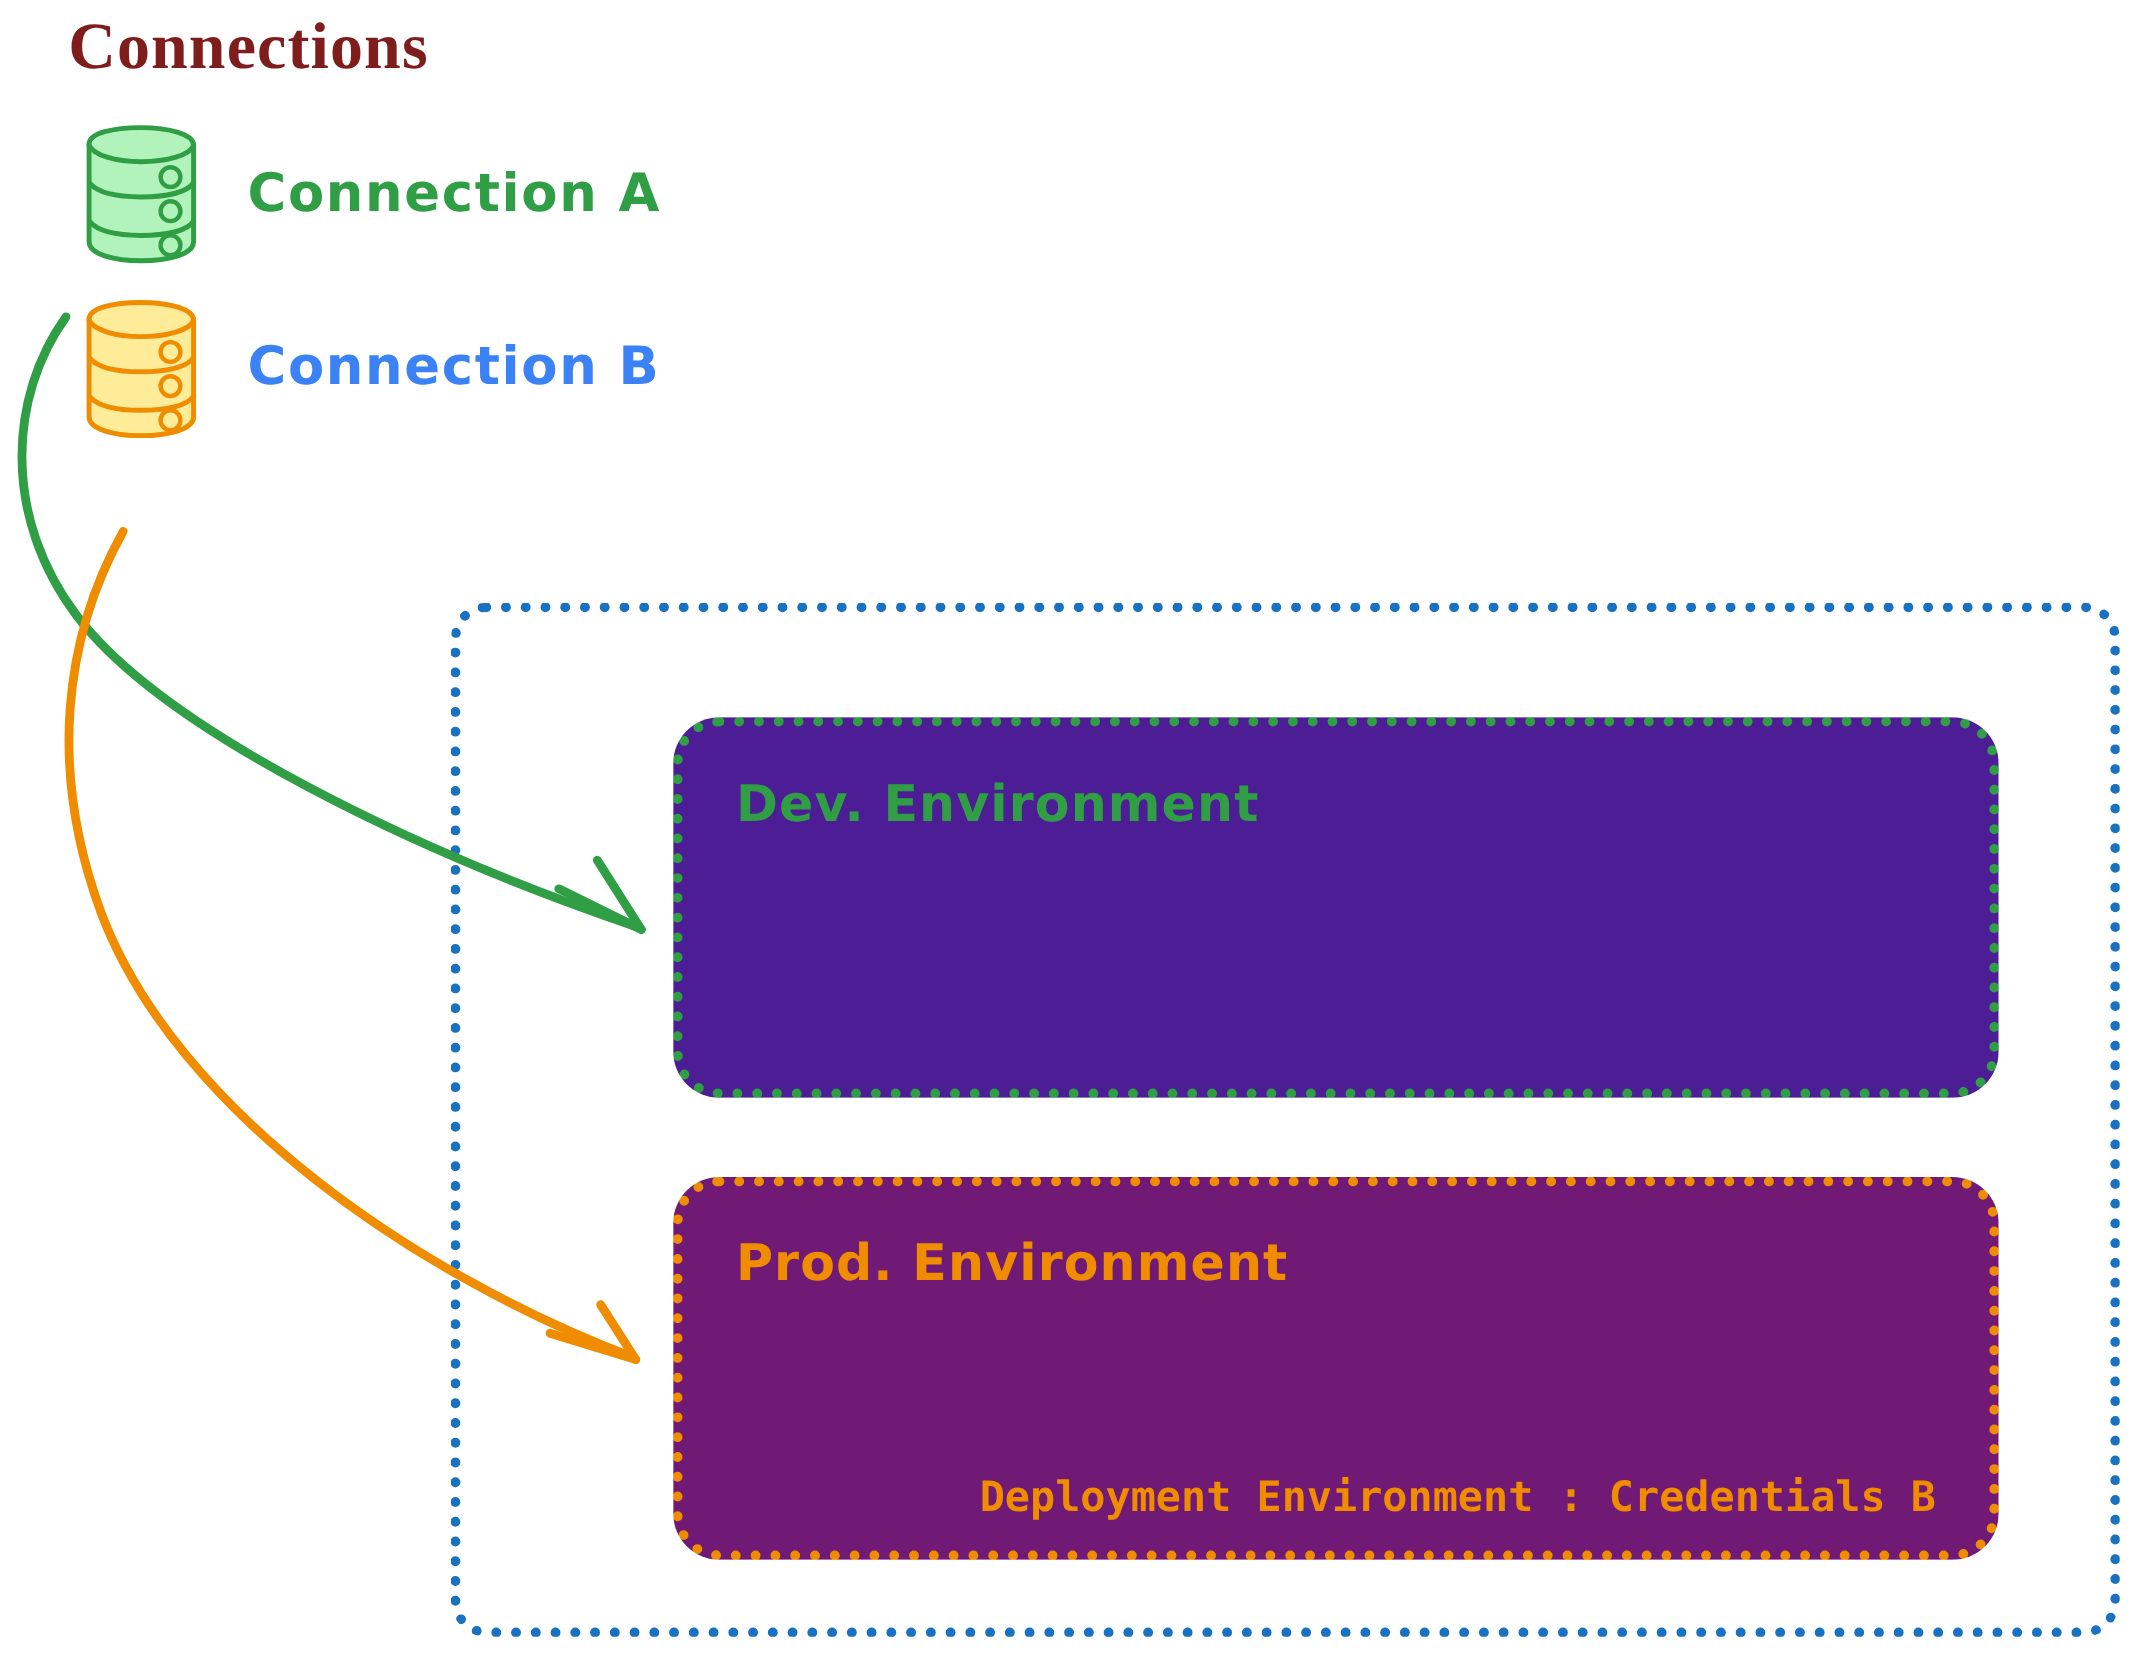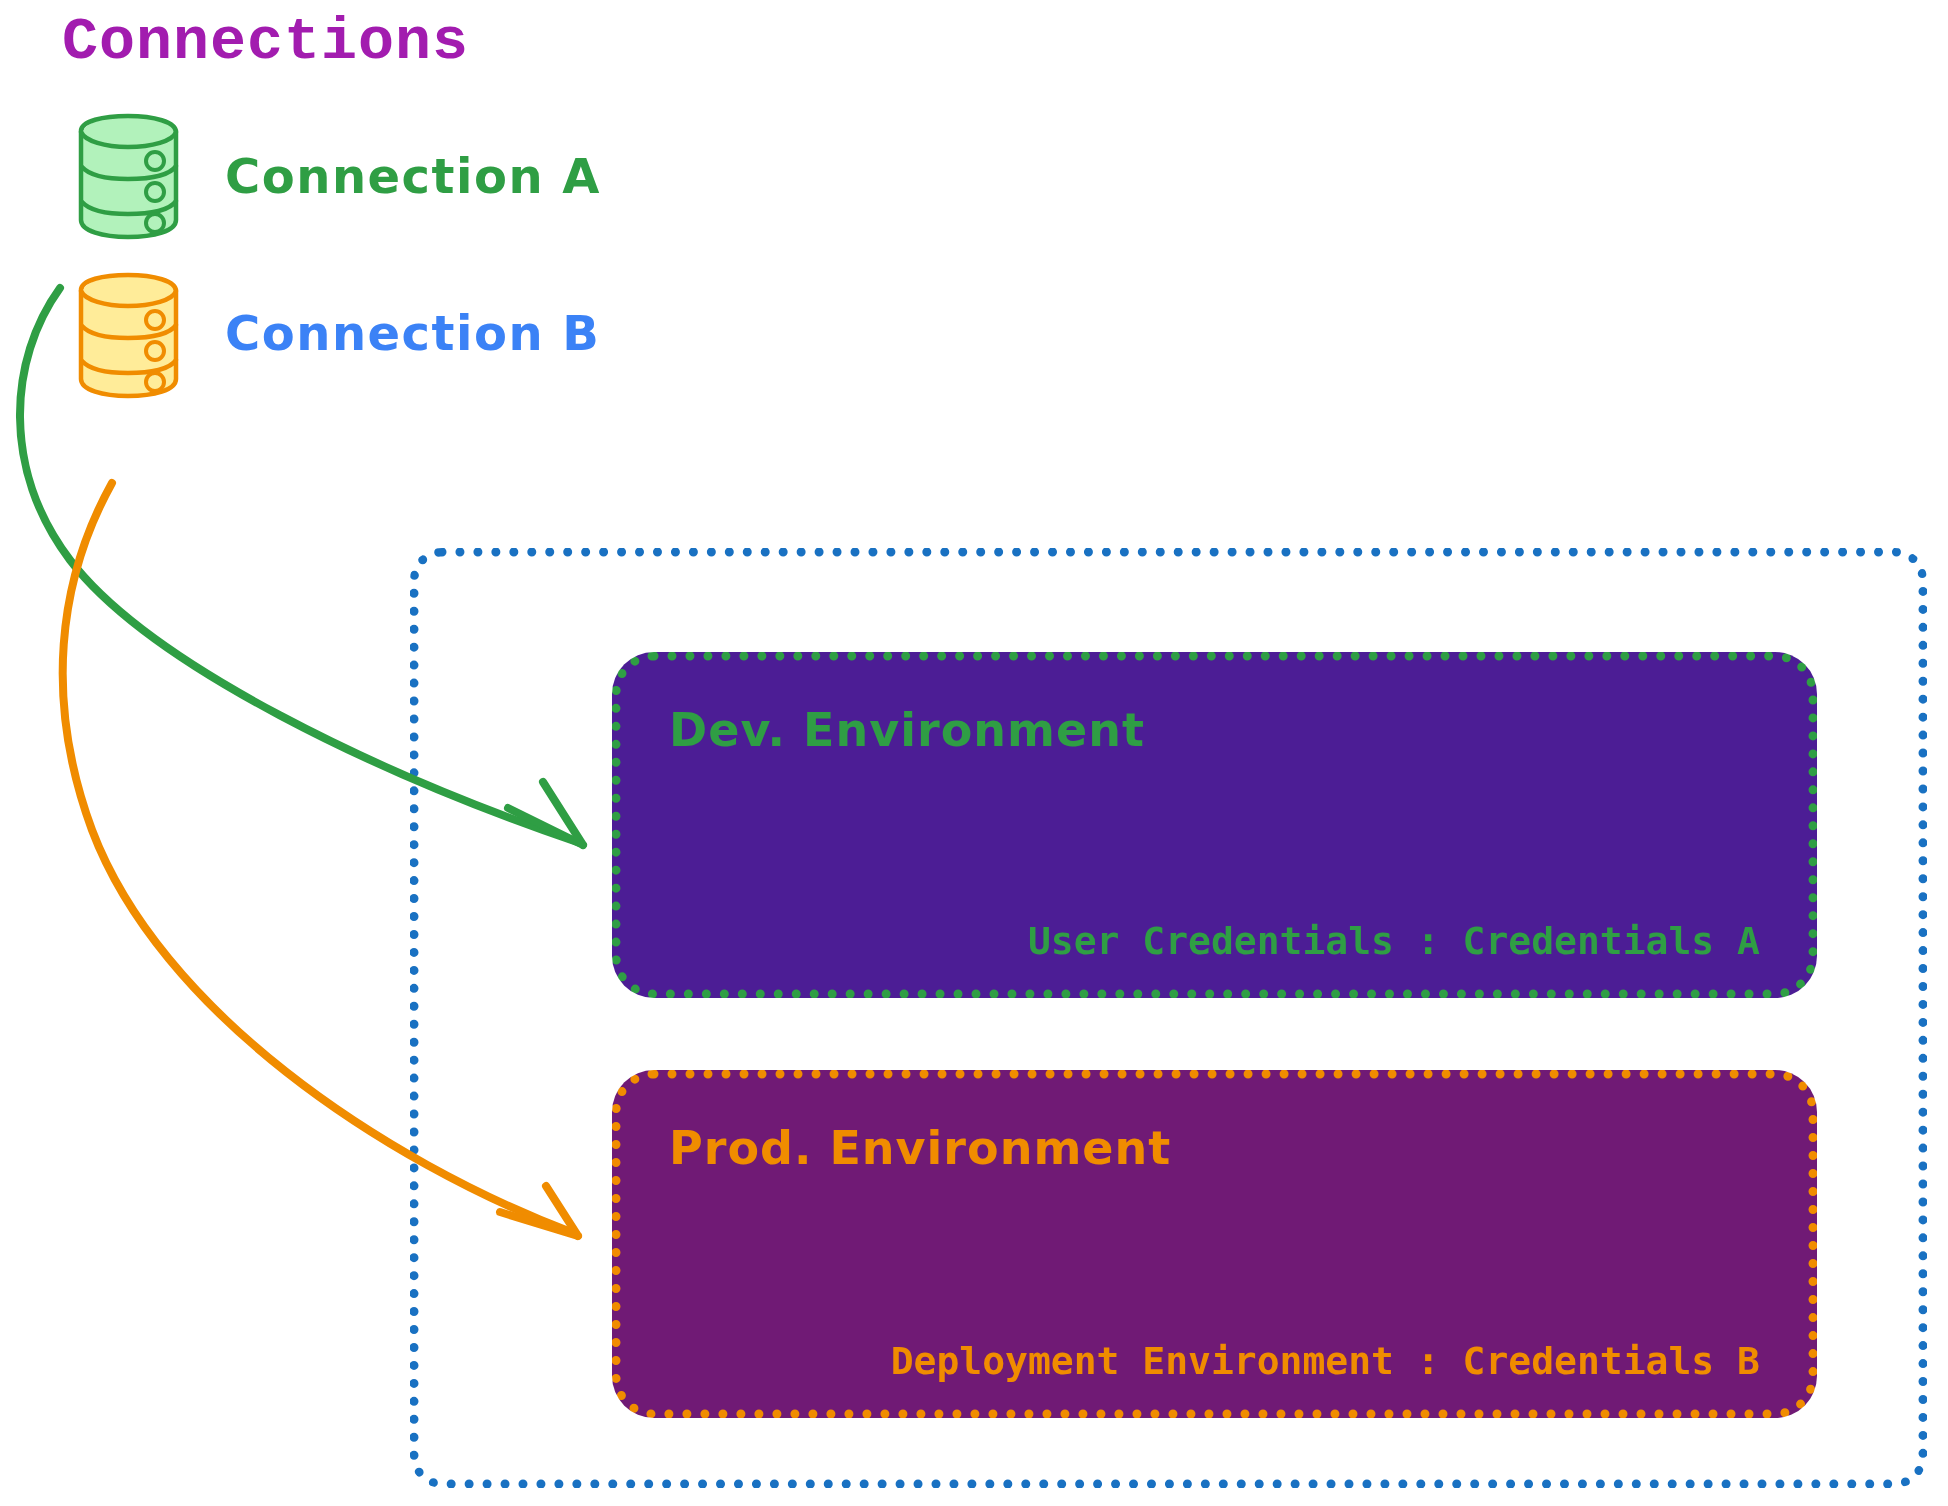--- a/index.html
+++ b/index.html
@@ -14,24 +14,24 @@
     background: #ffffff;
     overflow: hidden;
     font-family: "Liberation Sans", sans-serif;
   }
 
   
   #title {
     position: absolute;
     left: 62px;
     top: 8px;
-    font-family: Liberation Mono, monospace;
+    font-family: Liberation Serif, serif;
     font-size: 60px;
     font-weight: 700;
-    color: #a21caf;
+    color: #7f1d1d;
     letter-spacing: 1px;
     white-space: nowrap;
   }
 
   
   .conn-label {
     position: absolute;
     font-family: "DejaVu Sans", sans-serif;
     font-size: 48px;
     font-weight: 600;
@@ -158,21 +158,20 @@
       <circle cx="80" cy="110" r="9" fill="none" stroke="#f08c00" stroke-width="4"></circle>
     </svg>
   </div>
   <div class="conn-label" id="conn-b-label">Connection B</div>
 
 
   <div class="box" id="project-box"></div>
 
   <div class="box" id="dev-box">
     <div class="env-title" id="dev-title">Dev. Environment</div>
-    <div class="cred-line" id="dev-cred">User Credentials : Credentials A</div>
   </div>
 
   <div class="box" id="prod-box">
     <div class="env-title" id="prod-title">Prod. Environment</div>
     <div class="cred-line" id="prod-cred">Deployment Environment : Credentials B</div>
   </div>
 
   <svg id="arrows" viewBox="0 0 1948 1506" xmlns="http://www.w3.org/2000/svg">
 
     <g>

